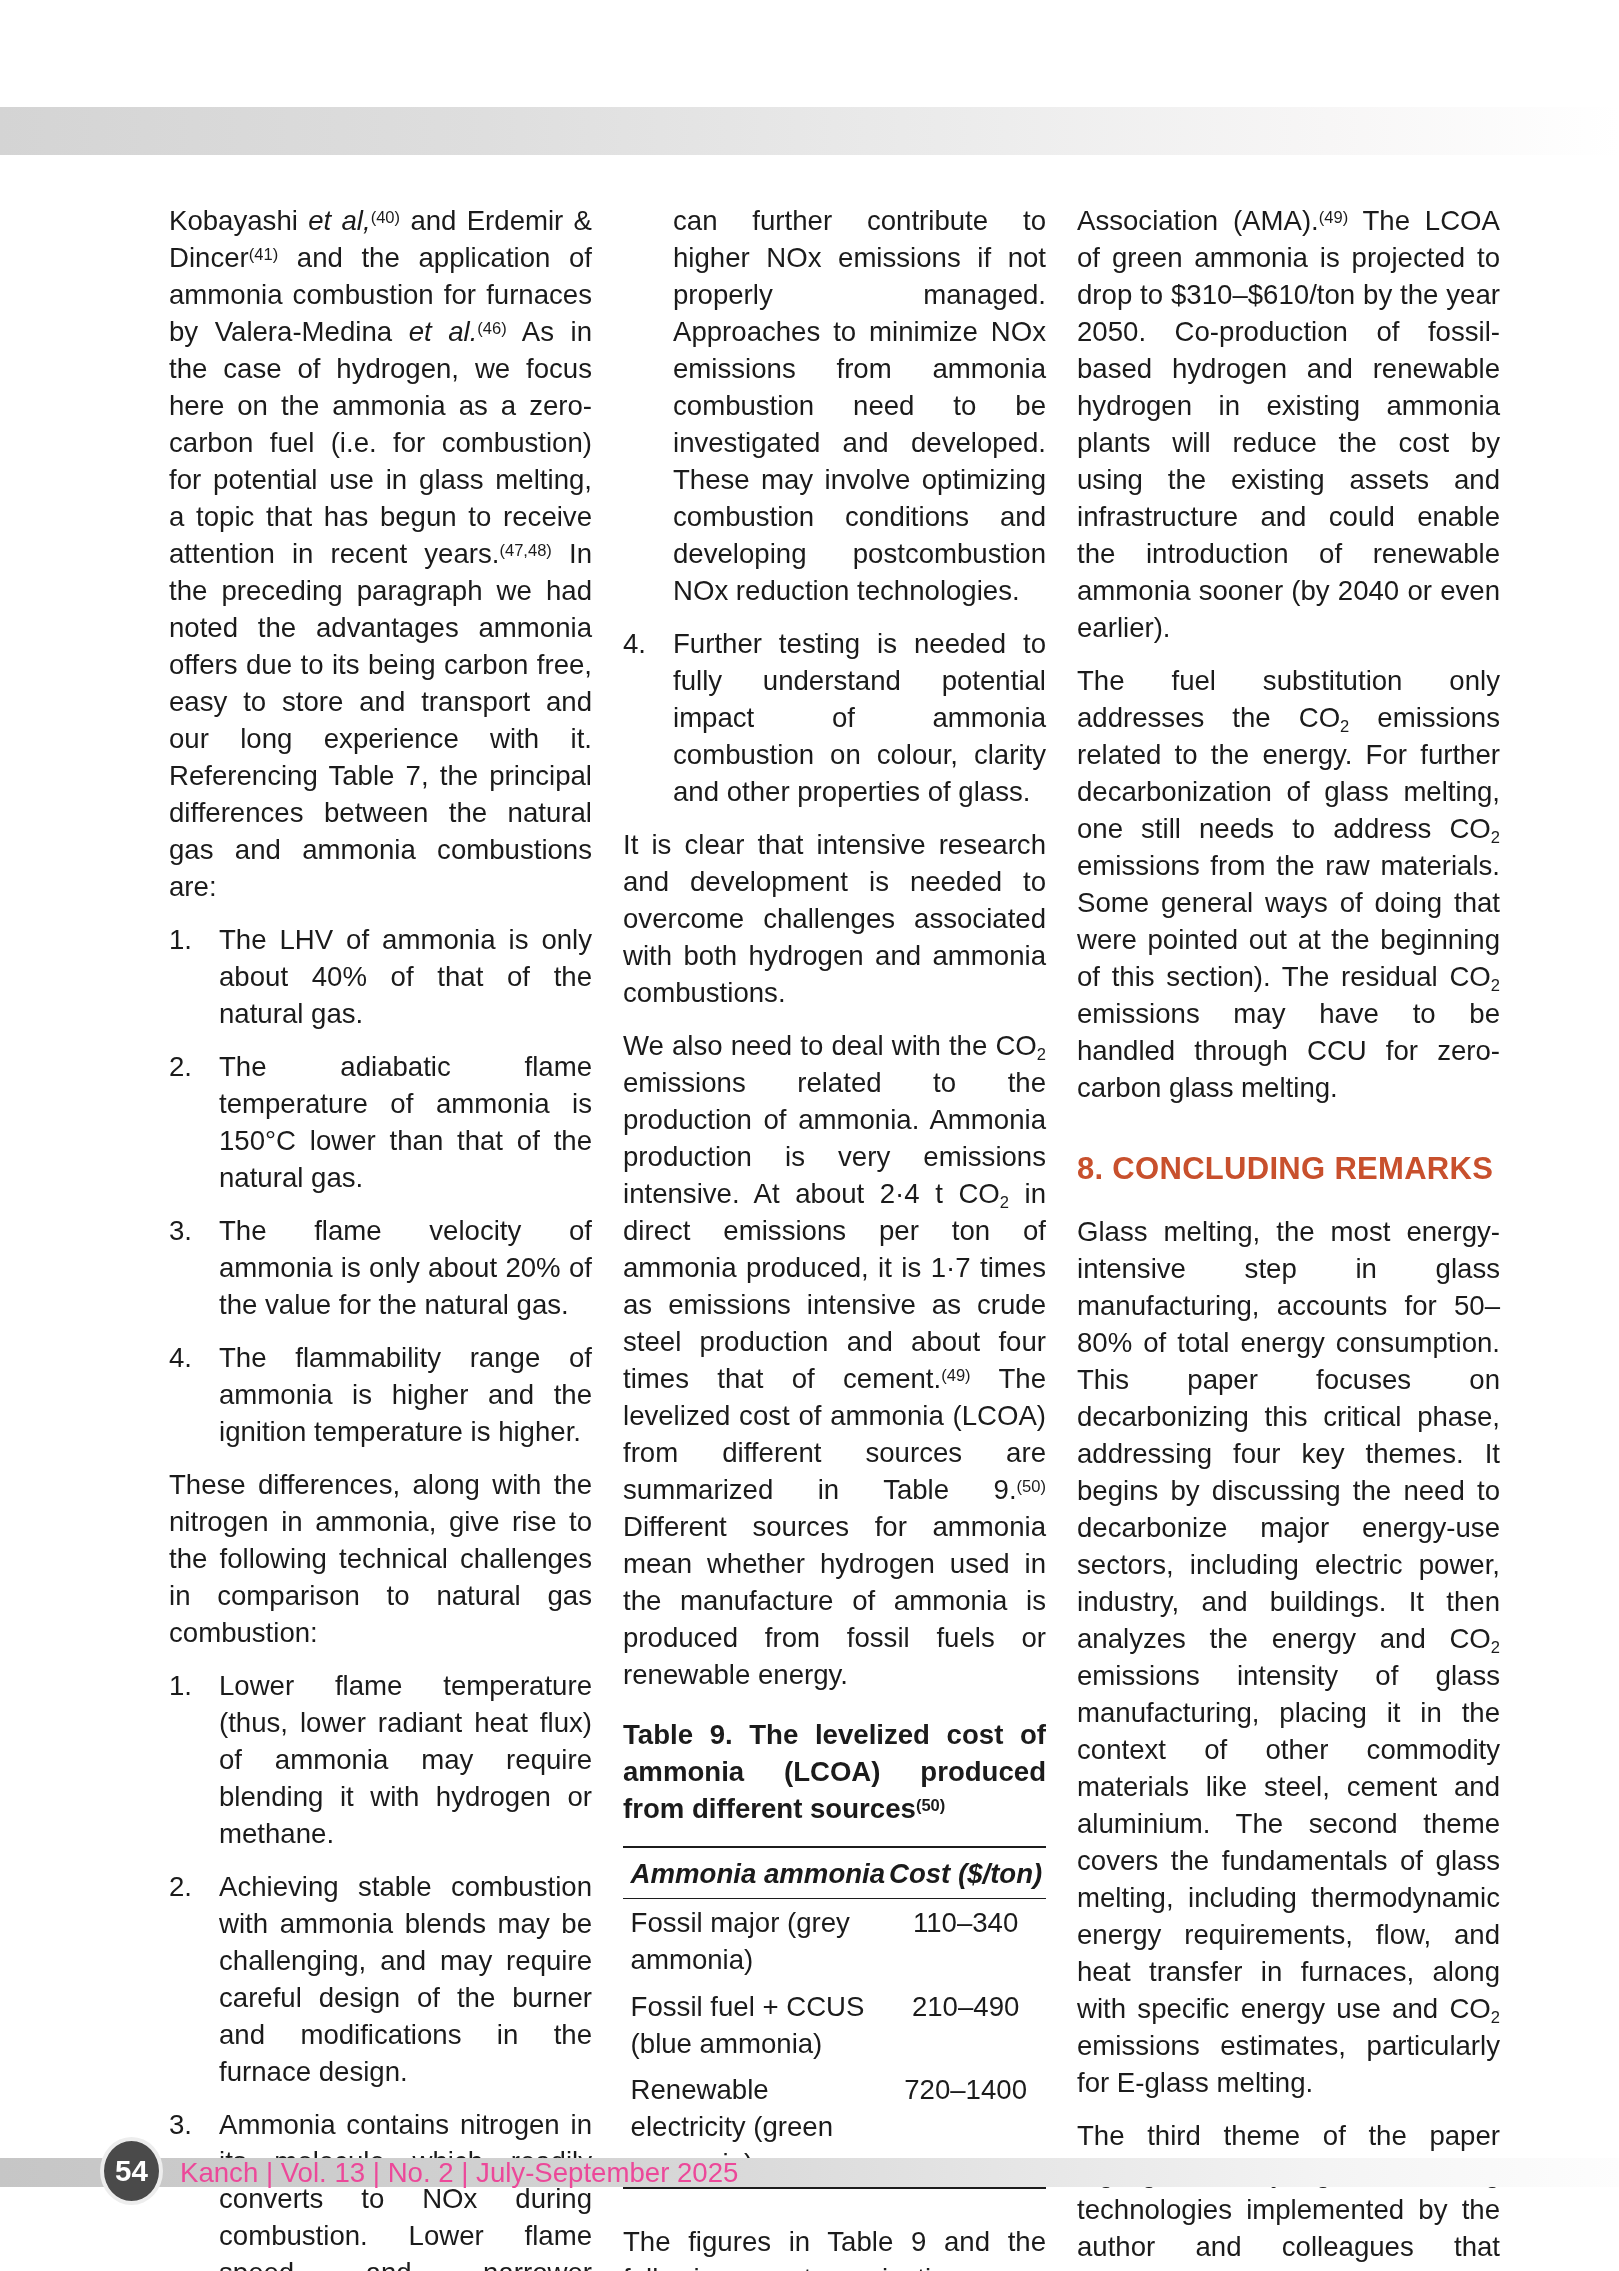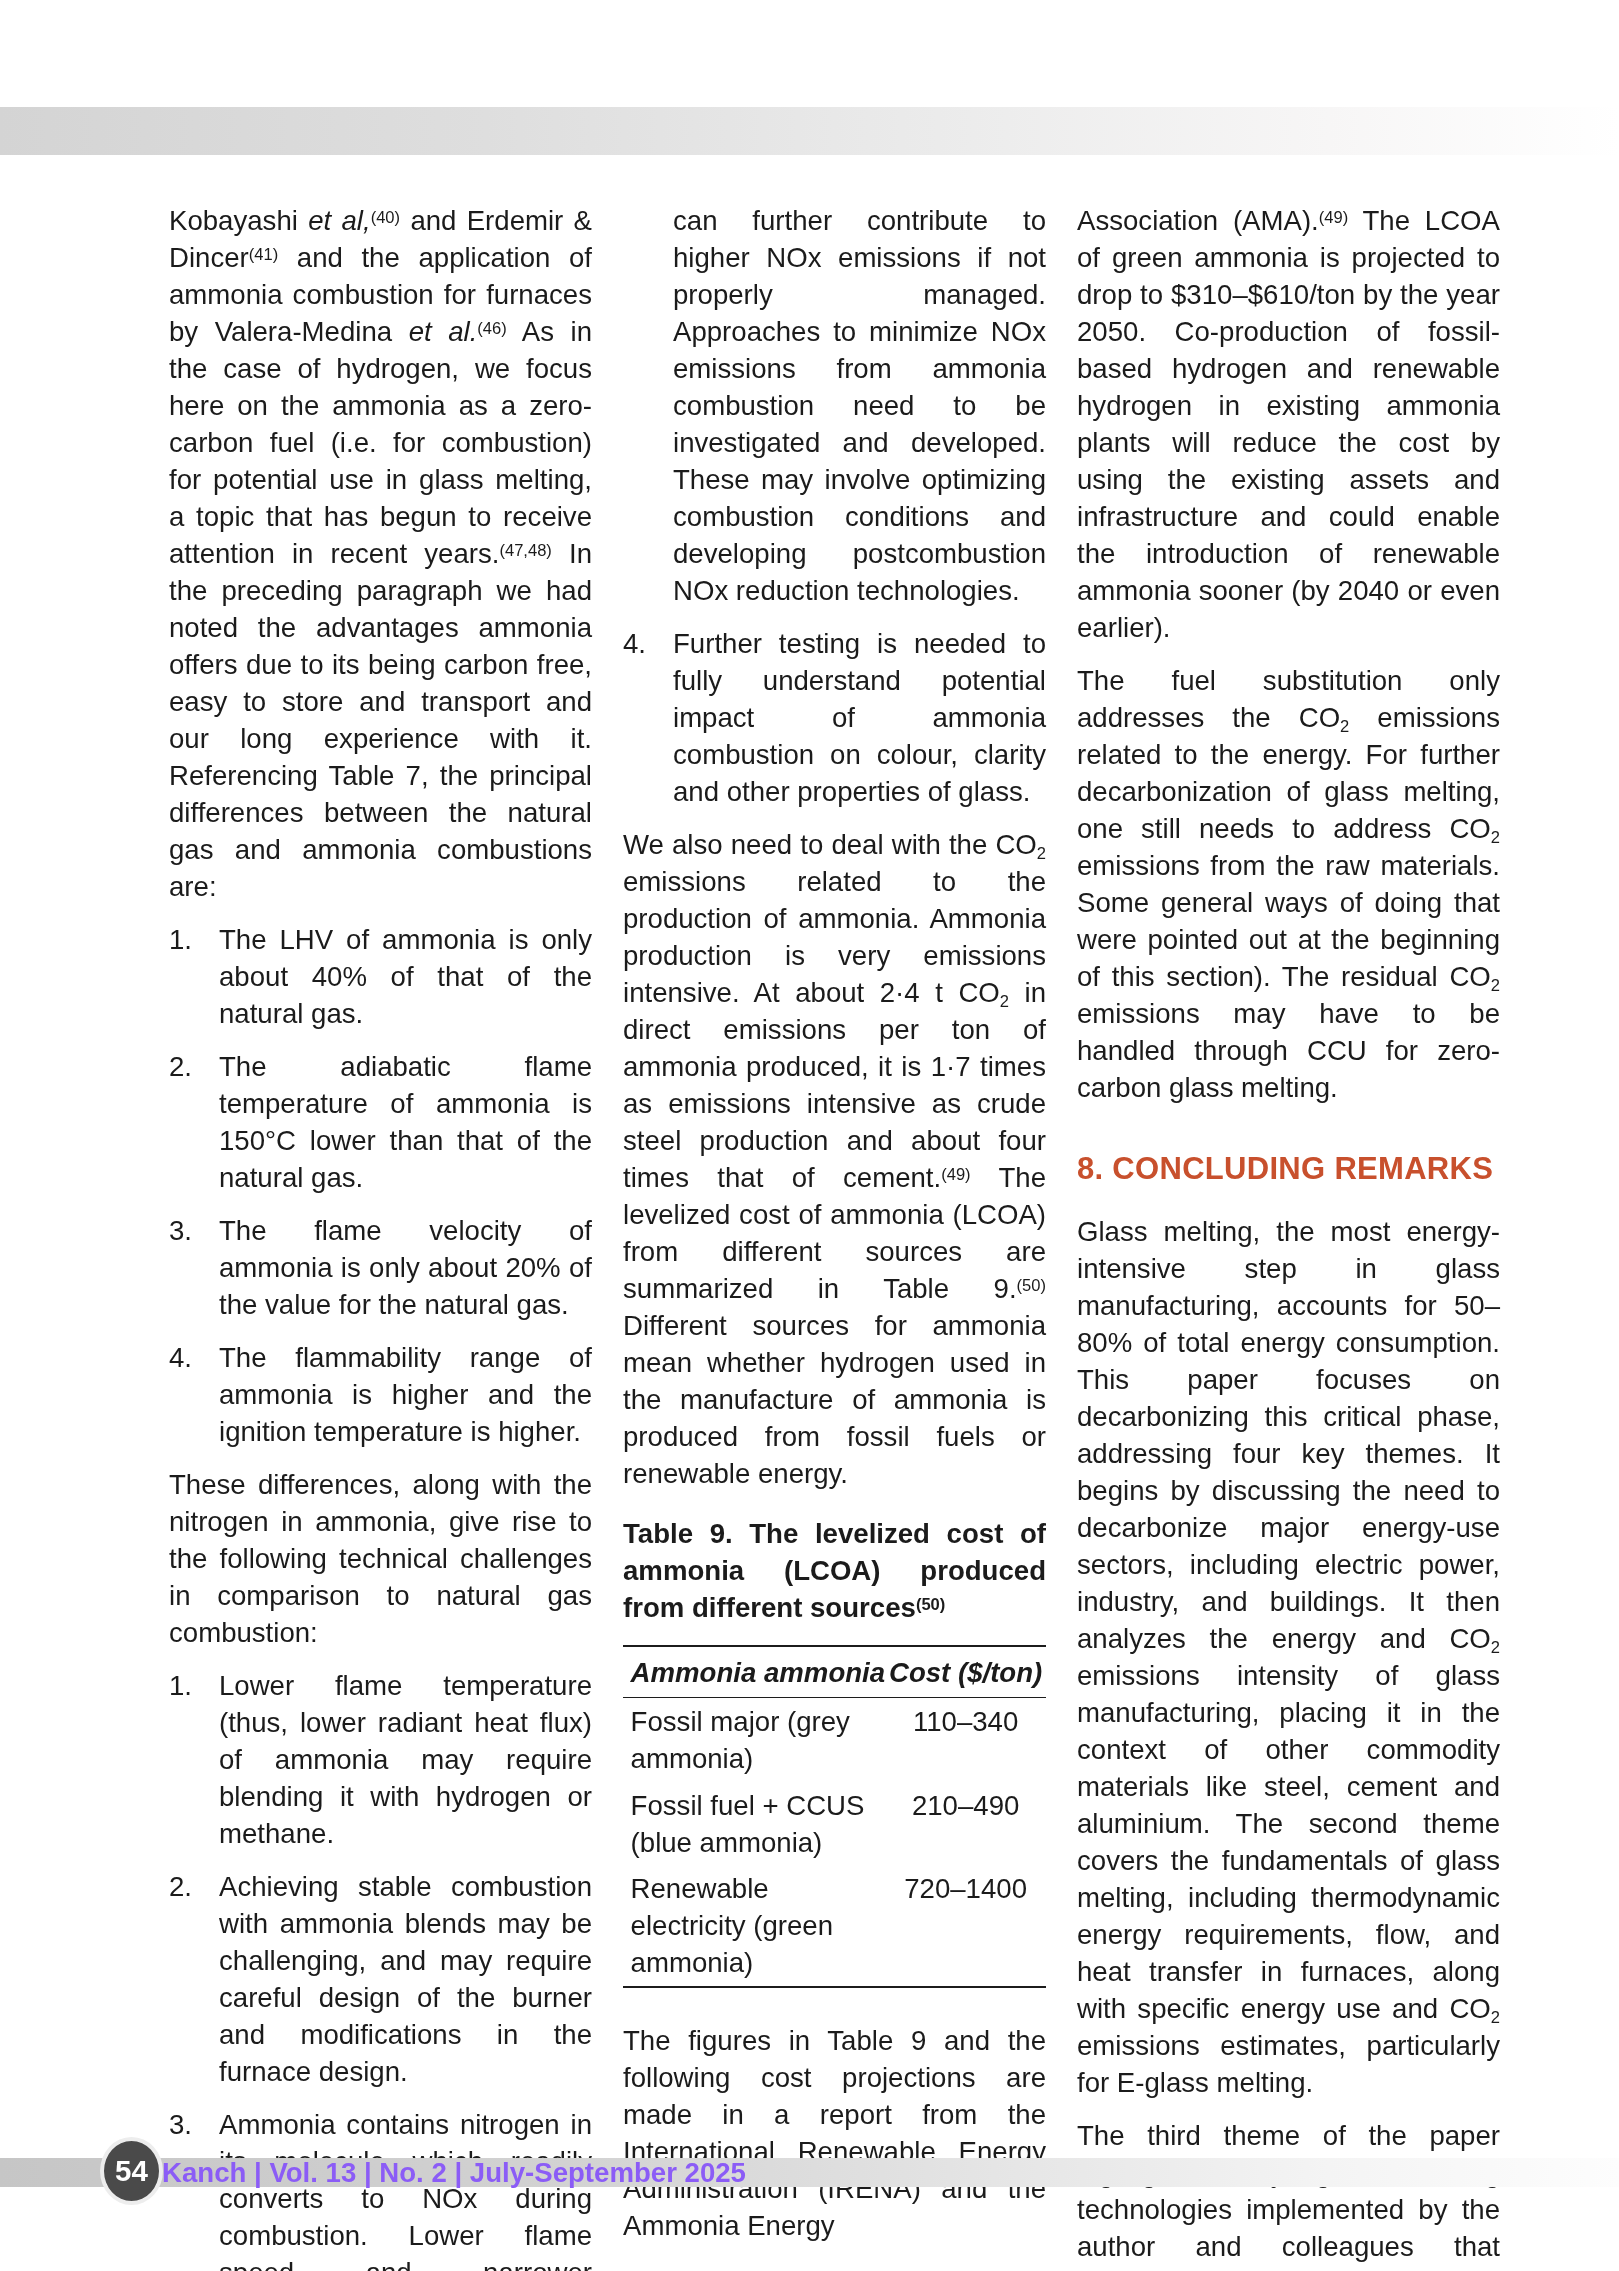--- a/index.html
+++ b/index.html
@@ -52,23 +52,23 @@
     background:linear-gradient(90deg,#c6c6c6 0%,#d2d2d2 35%,#e4e4e4 60%,#f4f4f4 82%,#fdfdfd 100%);
   }
   .page-circle {
     position:absolute; left:100px; top:2137px; width:63px; height:68px;
     box-sizing:border-box; border-radius:50%;
     background:#4a4a4a; border:4.8px solid #ededed;
     color:#ffffff; font-weight:bold; font-size:29.5px;
     display:flex; align-items:center; justify-content:center;
   }
   .footer-text {
-    position:absolute; left:162px; top:2159px; height:28.5px;
+    position:absolute; left:180px; top:2159px; height:28.5px;
     display:flex; align-items:center;
-    font-size:27.6px; font-weight:bold; color:#8b5cf6;
+    font-size:27.6px; font-weight:normal; color:#ec4899;
   }
 </style>
 </head>
 <body>
 
 <div class="top-bar"></div>
 
 <div class="content">
 
   <div class="col">
@@ -108,20 +108,21 @@
   </div>
 
   <div class="col">
     <div class="para cont-indent">can further contribute to higher NOx emissions if not properly managed. Approaches to minimize NOx emissions from ammonia combustion need to be investigated and developed. These may involve optimizing combustion conditions and developing postcombustion NOx reduction technologies.</div>
 
     <div class="hang">
       <span class="num">4.</span>
       <span class="itxt">Further testing is needed to fully understand potential impact of ammonia combustion on colour, clarity and other properties of glass.</span>
     </div>
 
+    <div class="para">It is clear that intensive research and development is needed to overcome challenges associated with both hydrogen and ammonia combustions.</div>
 
     <div class="para"><span>We also need to deal with the CO</span><sub>2</sub><span> emissions related to the production of ammonia. Ammonia production is very emissions intensive. At about 2·4 t CO</span><sub>2</sub><span> in direct emissions per ton of ammonia produced, it is 1·7 times as emissions intensive as crude steel production and about four times that of cement.</span><sup>(49)</sup><span> The levelized cost of ammonia (LCOA) from different sources are summarized in Table 9.</span><sup>(50)</sup><span> Different sources for ammonia mean whether hydrogen used in the manufacture of ammonia is produced from fossil fuels or renewable energy.</span></div>
 
     <div class="tbl-title"><span>Table 9. The levelized cost of ammonia (LCOA) produced from different sources</span><sup>(50)</sup></div>
 
     <div class="tbl-box">
       <div class="tbl-head">
         <div class="c-src">Ammonia ammonia</div>
         <div class="c-cost">Cost ($/ton)</div>
       </div>

